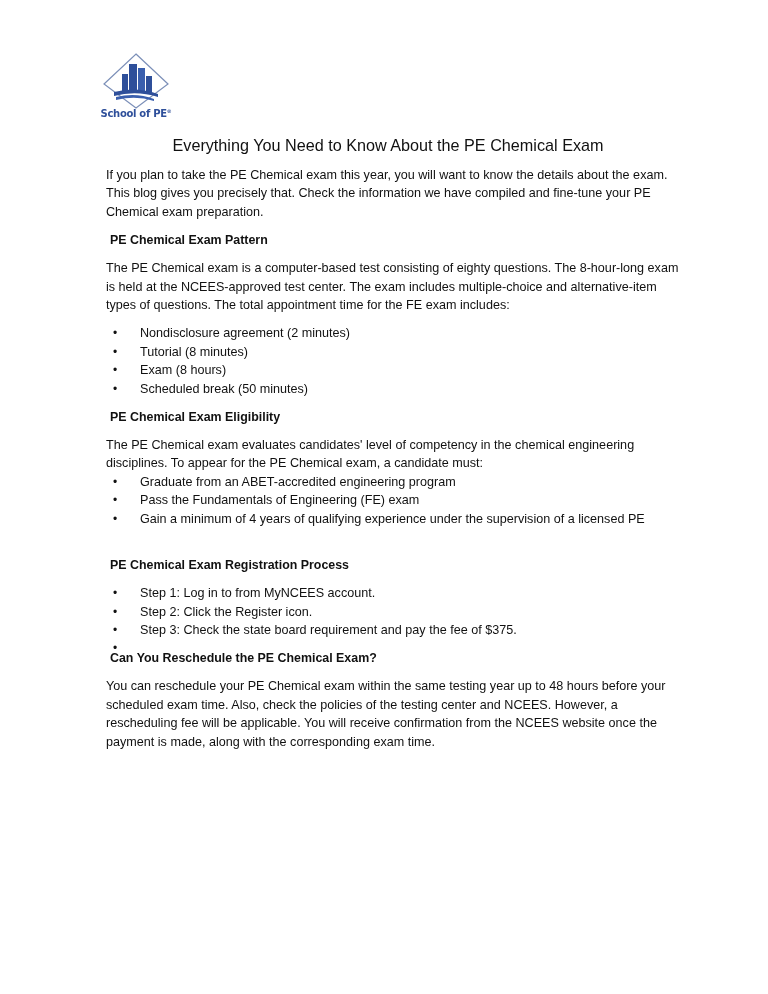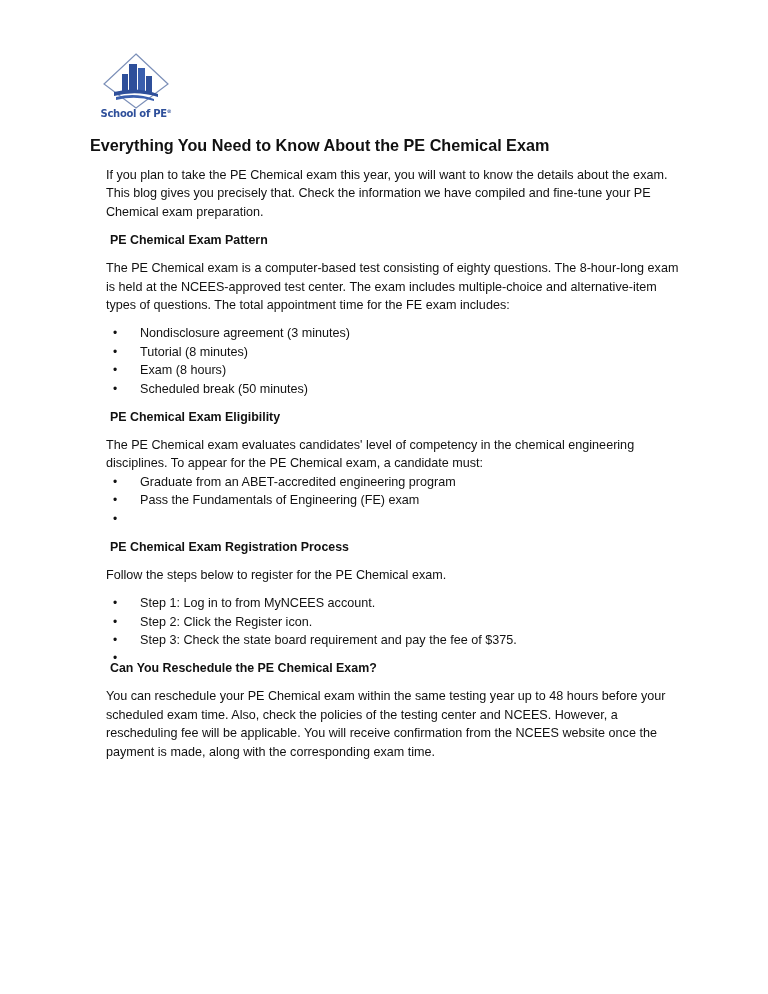--- a/index.html
+++ b/index.html
@@ -4,21 +4,21 @@
 <style>
   html, body { margin: 0; padding: 0; background: #ffffff; }
   body { width: 768px; height: 994px; position: relative; overflow: hidden;
          font-family: "Liberation Sans", sans-serif; color: #111111; }
   .logo { position: absolute; left: 96px; top: 52px; width: 80px; height: 72px; }
   .logo svg { display: block; }
   .logo-text { position: absolute; left: 0; top: 56px; width: 80px; text-align: center;
                font-family: "DejaVu Sans", sans-serif; font-weight: bold; font-size: 10px;
                color: #2e4f9a; letter-spacing: -0.3px; }
   .content { position: absolute; left: 90px; top: 134px; width: 596px; font-size: 12.6px; line-height: 18.4px; }
-  h1 { margin: 0 0 10px 0; font-size: 16.2px; font-weight: bold; line-height: 22px; }
+  h1 { margin: 0 0 10px 0; text-align: center; font-size: 16.2px; font-weight: normal; line-height: 22px; }
   p { margin: 0 0 10px 16px; }
   h2 { margin: 0 0 10px 0; font-size: 12.4px; font-weight: bold; line-height: 18px; padding-left: 20px; }
   ul { margin: 0 0 10px 0; padding: 0 0 0 50px; list-style: none; }
   ul.tight { margin-top: -10px; }
   li { position: relative; line-height: 18.4px; }
   li .bullet { position: absolute; left: -27px; top: 0; font-size: 12px; }
   .gap { height: 18px; }
 </style>
 </head>
 <body>
@@ -36,37 +36,36 @@
   <div class="logo-text"><span>School of PE</span><sup style="font-size:5px">®</sup></div>
 </div>
 
 <div class="content">
   <h1>Everything You Need to Know About the PE Chemical Exam</h1>
   <p>If you plan to take the PE Chemical exam this year, you will want to know the details about the exam. This blog gives you precisely that. Check the information we have compiled and fine-tune your PE Chemical exam preparation.</p>
 
   <h2>PE Chemical Exam Pattern</h2>
   <p>The PE Chemical exam is a computer-based test consisting of eighty questions. The 8-hour-long exam is held at the NCEES-approved test center. The exam includes multiple-choice and alternative-item types of questions. The total appointment time for the FE exam includes:</p>
   <ul>
-    <li><span class="bullet">•</span><span>Nondisclosure agreement (3 minutes)</span></li>
+    <li><span class="bullet">•</span><span>Nondisclosure agreement (2 minutes)</span></li>
     <li><span class="bullet">•</span><span>Tutorial (8 minutes)</span></li>
     <li><span class="bullet">•</span><span>Exam (8 hours)</span></li>
     <li><span class="bullet">•</span><span>Scheduled break (50 minutes)</span></li>
   </ul>
 
   <h2>PE Chemical Exam Eligibility</h2>
   <p>The PE Chemical exam evaluates candidates' level of competency in the chemical engineering disciplines. To appear for the PE Chemical exam, a candidate must:</p>
   <ul class="tight">
     <li><span class="bullet">•</span><span>Graduate from an ABET-accredited engineering program</span></li>
     <li><span class="bullet">•</span><span>Pass the Fundamentals of Engineering (FE) exam</span></li>
-    <li><span class="bullet">•</span></li>
+    <li><span class="bullet">•</span><span>Gain a minimum of 4 years of qualifying experience under the supervision of a licensed PE</span></li>
   </ul>
   <div class="gap"></div>
 
   <h2>PE Chemical Exam Registration Process</h2>
-  <p>Follow the steps below to register for the PE Chemical exam.</p>
   <ul>
     <li><span class="bullet">•</span><span>Step 1: Log in to from MyNCEES account.</span></li>
     <li><span class="bullet">•</span><span>Step 2: Click the Register icon.</span></li>
     <li><span class="bullet">•</span><span>Step 3: Check the state board requirement and pay the fee of $375.</span></li>
     <li><span class="bullet">•</span></li>
   </ul>
 
   <h2>Can You Reschedule the PE Chemical Exam?</h2>
   <p>You can reschedule your PE Chemical exam within the same testing year up to 48 hours before your scheduled exam time. Also, check the policies of the testing center and NCEES. However, a rescheduling fee will be applicable. You will receive confirmation from the NCEES website once the payment is made, along with the corresponding exam time.</p>
   <div class="gap"></div>

